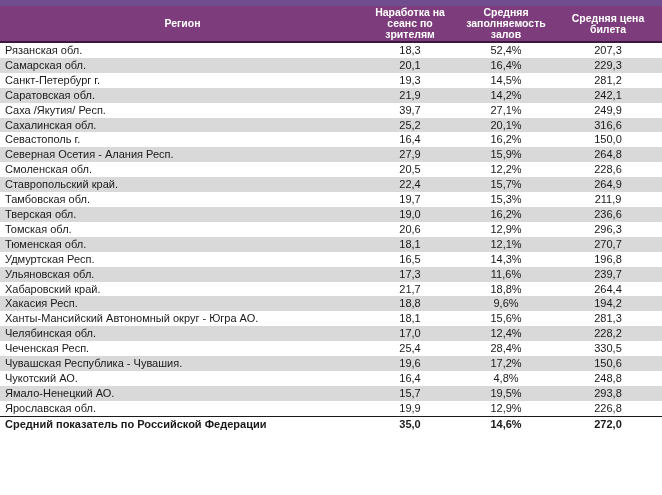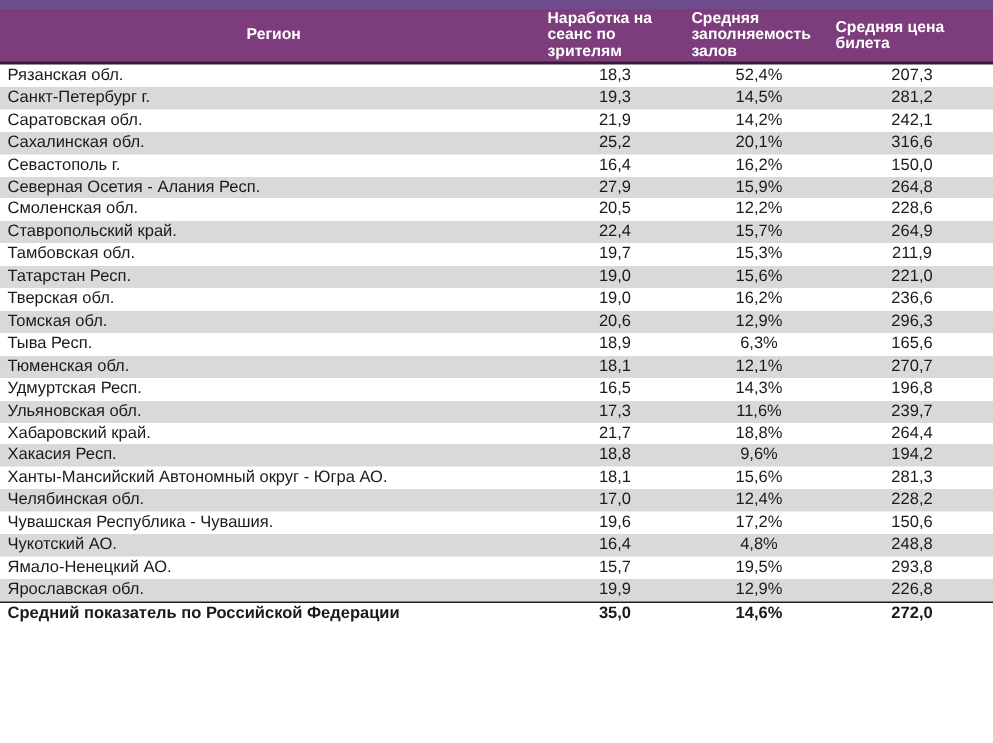--- a/index.html
+++ b/index.html
@@ -30,21 +30,21 @@
 
   thead th {
     background: #7d3c7c;
     color: #ffffff;
     font-size: 10.5px;
     font-weight: bold;
     line-height: 11px;
     height: 32px;
     padding: 1px 3px;
     vertical-align: middle;
-    text-align: left;
+    text-align: center;
     border-bottom: 2px solid #3a1a3c;
   }
   thead th.region-h {
     text-align: center;
     padding-left: 6px;
   }
   tbody td {
     font-size: 11px;
     color: #1a1a1a;
     height: 14.9px;
@@ -90,32 +90,44 @@
       </tr>
     </thead>
     <tbody id="table-body">
         <tr>
           <td class="region-cell">Рязанская обл.</td>
           <td>18,3</td>
           <td>52,4%</td>
           <td>207,3</td>
         </tr>
         <tr>
+          <td class="region-cell">Самарская обл.</td>
+          <td>20,1</td>
+          <td>16,4%</td>
+          <td>229,3</td>
+        </tr>
+        <tr>
           <td class="region-cell">Санкт-Петербург г.</td>
           <td>19,3</td>
           <td>14,5%</td>
           <td>281,2</td>
         </tr>
         <tr>
           <td class="region-cell">Саратовская обл.</td>
           <td>21,9</td>
           <td>14,2%</td>
           <td>242,1</td>
         </tr>
         <tr>
+          <td class="region-cell">Саха /Якутия/ Респ.</td>
+          <td>39,7</td>
+          <td>27,1%</td>
+          <td>249,9</td>
+        </tr>
+        <tr>
           <td class="region-cell">Сахалинская обл.</td>
           <td>25,2</td>
           <td>20,1%</td>
           <td>316,6</td>
         </tr>
         <tr>
           <td class="region-cell">Севастополь г.</td>
           <td>16,4</td>
           <td>16,2%</td>
           <td>150,0</td>
@@ -138,44 +150,32 @@
           <td>15,7%</td>
           <td>264,9</td>
         </tr>
         <tr>
           <td class="region-cell">Тамбовская обл.</td>
           <td>19,7</td>
           <td>15,3%</td>
           <td>211,9</td>
         </tr>
         <tr>
-          <td class="region-cell">Татарстан Респ.</td>
-          <td>19,0</td>
-          <td>15,6%</td>
-          <td>221,0</td>
-        </tr>
-        <tr>
           <td class="region-cell">Тверская обл.</td>
           <td>19,0</td>
           <td>16,2%</td>
           <td>236,6</td>
         </tr>
         <tr>
           <td class="region-cell">Томская обл.</td>
           <td>20,6</td>
           <td>12,9%</td>
           <td>296,3</td>
         </tr>
         <tr>
-          <td class="region-cell">Тыва Респ.</td>
-          <td>18,9</td>
-          <td>6,3%</td>
-          <td>165,6</td>
-        </tr>
-        <tr>
           <td class="region-cell">Тюменская обл.</td>
           <td>18,1</td>
           <td>12,1%</td>
           <td>270,7</td>
         </tr>
         <tr>
           <td class="region-cell">Удмуртская Респ.</td>
           <td>16,5</td>
           <td>14,3%</td>
           <td>196,8</td>
@@ -202,20 +202,26 @@
           <td class="region-cell">Ханты-Мансийский Автономный округ - Югра АО.</td>
           <td>18,1</td>
           <td>15,6%</td>
           <td>281,3</td>
         </tr>
         <tr>
           <td class="region-cell">Челябинская обл.</td>
           <td>17,0</td>
           <td>12,4%</td>
           <td>228,2</td>
+        </tr>
+        <tr>
+          <td class="region-cell">Чеченская Респ.</td>
+          <td>25,4</td>
+          <td>28,4%</td>
+          <td>330,5</td>
         </tr>
         <tr>
           <td class="region-cell">Чувашская Республика - Чувашия.</td>
           <td>19,6</td>
           <td>17,2%</td>
           <td>150,6</td>
         </tr>
         <tr>
           <td class="region-cell">Чукотский АО.</td>
           <td>16,4</td>

